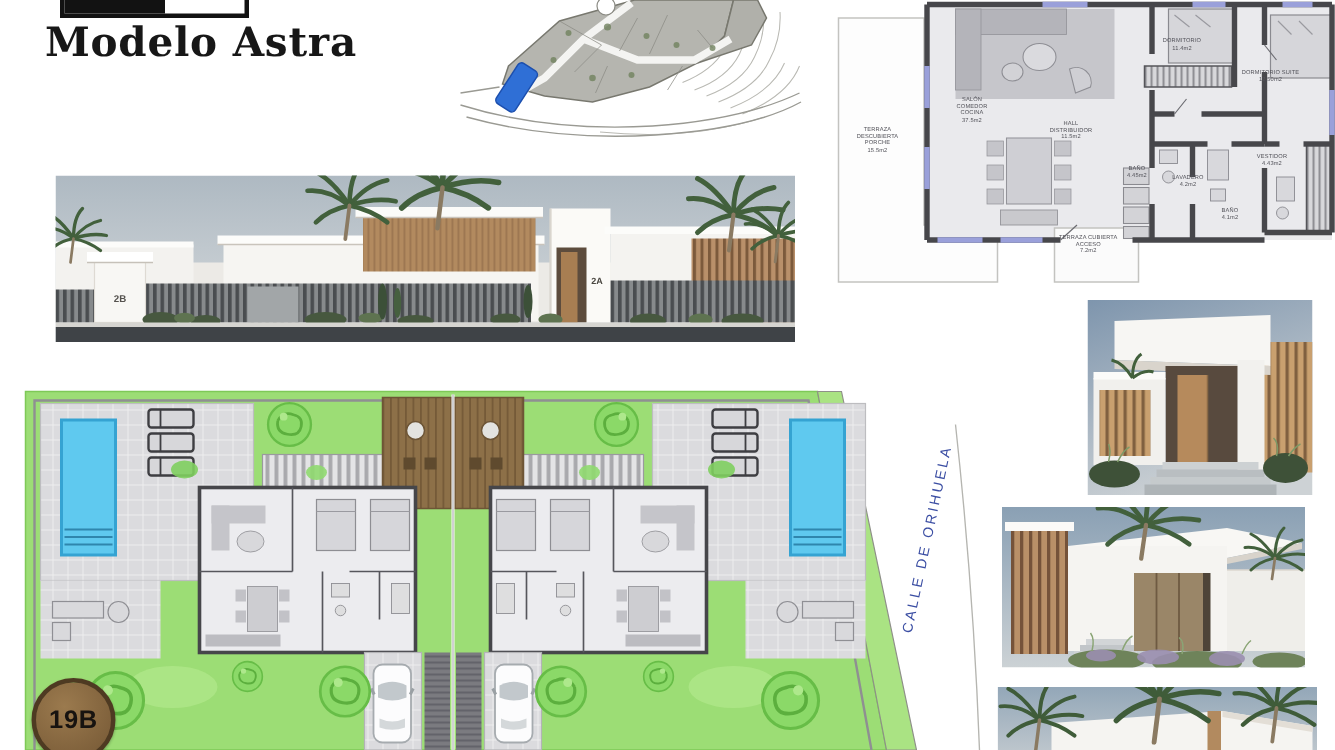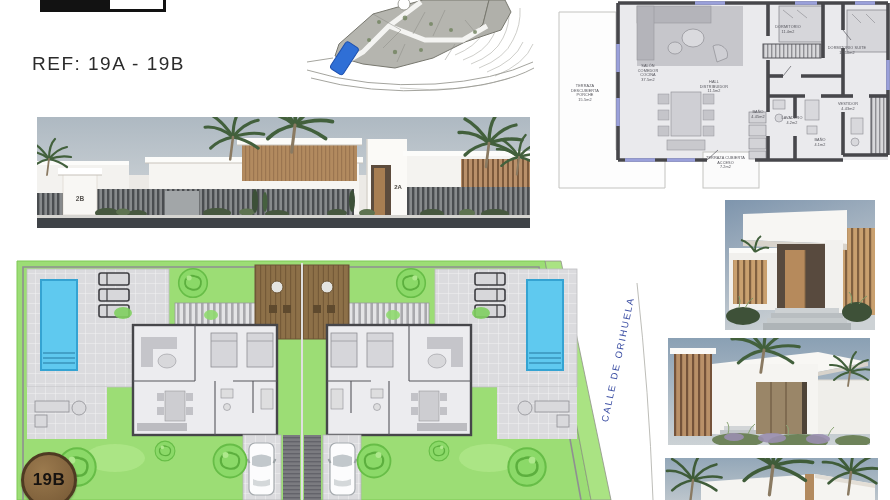--- a/index.html
+++ b/index.html
@@ -41,21 +41,21 @@
   svg text { font-family:"Liberation Sans", sans-serif; }
 </style>
 </head>
 <body>
 
 <div class="page">
 
   <div class="logo">
       <div class="logo-fill"></div>
     </div>
-  <div class="ref">REF: 19A - 19B</div>
+  <h1 class="title">Modelo Astra</h1>
 
   <div class="panel map">
     <svg viewBox="0 0 230 95">
       <g stroke="#b9b9b3" stroke-width="0.7" fill="none">
         <path d="M150,55 q20,-8 28,-22 q6,-12 4,-20"></path>
         <path d="M158,60 q22,-8 30,-24 q6,-12 5,-24"></path>
         <path d="M166,64 q24,-9 32,-26 q7,-14 6,-28"></path>
         <path d="M174,68 q26,-10 34,-28 q8,-15 7,-32"></path>
         <path d="M182,72 q28,-11 36,-30"></path>
         <path d="M190,76 q30,-12 38,-32"></path>

